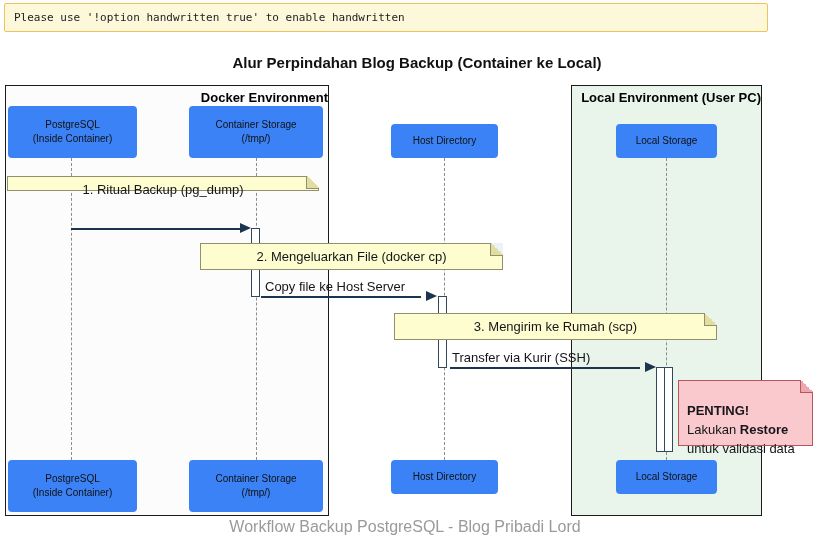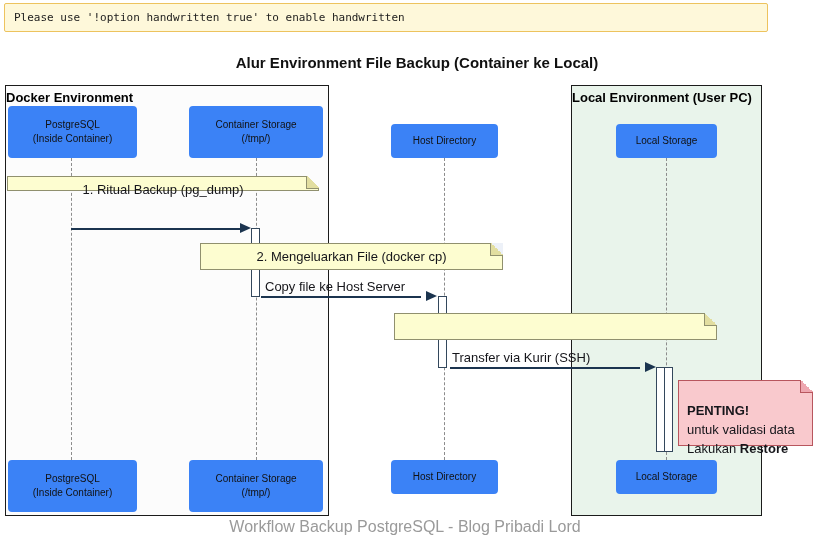--- a/index.html
+++ b/index.html
@@ -8,21 +8,21 @@
 
   .banner{position:absolute;left:4px;top:3px;width:764px;height:29px;box-sizing:border-box;
           background:#FEF8DA;border:1px solid #EDC35E;border-radius:2px;
           display:flex;align-items:center;padding-left:9px;
           font-family:"DejaVu Sans Mono","Liberation Mono",monospace;font-size:11px;color:#1c1c1c;}
 
   .title{position:absolute;left:0;top:54px;width:834px;text-align:center;
          font-size:15px;font-weight:bold;color:#111;}
 
   .env{position:absolute;top:85px;height:431px;box-sizing:border-box;border:1px solid #1B1B1B;z-index:1;}
-  .env-label{font-weight:bold;font-size:13px;text-align:left;padding-top:4px;color:#000;}
+  .env-label{font-weight:bold;font-size:13px;text-align:right;padding-top:4px;color:#000;}
   .env-docker{left:5px;width:324px;background:#FCFCFC;}
   .env-host{left:371px;width:145px;background:#EDF1F8;}
   .env-local{left:571px;width:191px;background:#E9F4EB;}
 
   .lifeline{position:absolute;top:158px;height:302px;width:0;border-left:1px dashed #8C8C8C;z-index:1;}
 
   .pbox{position:absolute;background:#3b82f6;border:4px solid #3b82f6;border-radius:4px;
         display:flex;flex-direction:column;align-items:center;justify-content:center;
         font-size:10px;color:#111;line-height:1.45;text-align:center;z-index:2;box-sizing:border-box;}
 
@@ -51,21 +51,21 @@
 </style>
 </head>
 <body>
 
 <div class="page">
 
   <div class="banner">
     <span>Please use '!option handwritten true' to enable handwritten</span>
   </div>
 
-  <div class="title">Alur Environment File Backup (Container ke Local)</div>
+  <div class="title">Alur Perpindahan Blog Backup (Container ke Local)</div>
 
   <div class="env env-docker">
     <div class="env-label">Docker Environment</div>
   </div>
   <div class="env env-local">
     <div class="env-label">Local Environment (User PC)</div>
   </div>
 
   <div class="lifeline" style="left:71px;"></div>
   <div class="lifeline" style="left:256px;"></div>
@@ -105,27 +105,28 @@
 
   <div class="note" style="left:7px;top:176px;width:312px;height:15px;--surface:#FCFCFC;">
     <span>1. Ritual Backup (pg_dump)</span>
     <span class="fold"></span>
   </div>
   <div class="note" style="left:200px;top:243px;width:303px;height:27px;--surface:#EDF1F8;">
     <span>2. Mengeluarkan File (docker cp)</span>
     <span class="fold"></span>
   </div>
   <div class="note" style="left:394px;top:313px;width:323px;height:27px;--surface:#E9F4EB;">
+    <span>3. Mengirim ke Rumah (scp)</span>
     <span class="fold"></span>
   </div>
 
   <div class="warn">
     <div style="font-weight:bold;">PENTING!</div>
+    <div><span>Lakukan </span><b>Restore</b></div>
     <div>untuk validasi data</div>
-    <div><span>Lakukan </span><b>Restore</b></div>
     <span class="fold"></span>
   </div>
 
   <div class="pbox" style="left:8px;top:460px;width:129px;height:52px;">
     <div>PostgreSQL</div>
     <div>(Inside Container)</div>
   </div>
   <div class="pbox" style="left:189px;top:460px;width:134px;height:52px;">
     <div>Container Storage</div>
     <div>(/tmp/)</div>

